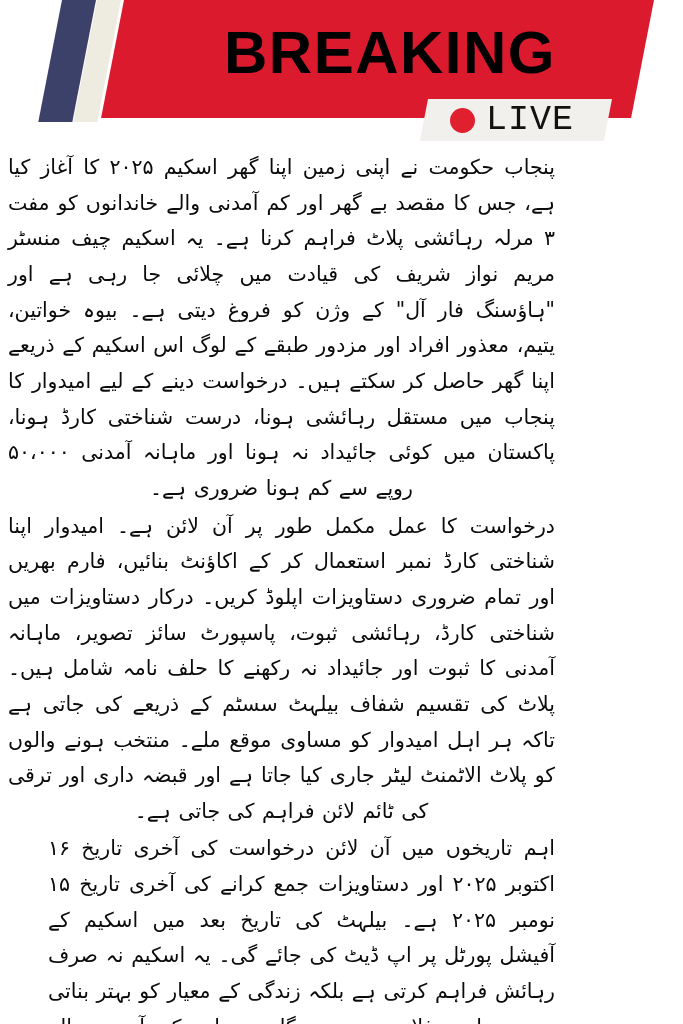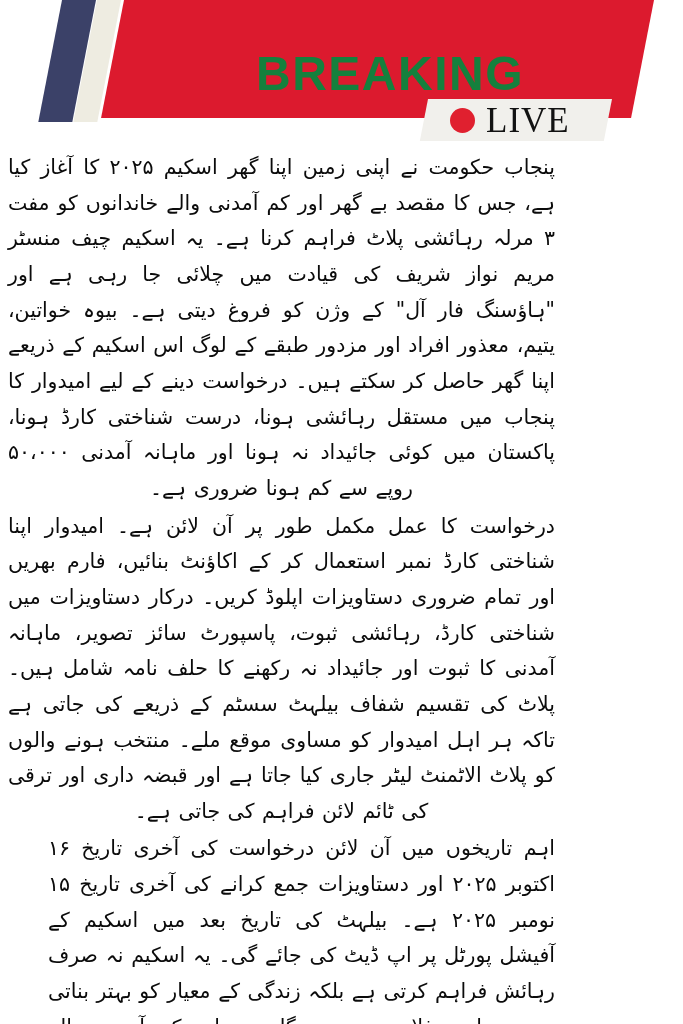--- a/index.html
+++ b/index.html
@@ -60,30 +60,29 @@
   }
   .breaking-word {
     position: absolute;
     left: 150px;
     top: 16px;
     width: 480px;
     height: 74px;
     display: flex;
     align-items: center;
     justify-content: center;
-    color: #15803d;
+    color: #000000;
     font-family: "Liberation Sans", "DejaVu Sans", sans-serif;
-    font-size: 48px;
+    font-size: 60px;
     font-weight: 700;
     letter-spacing: 1.5px;
     line-height: 1;
     direction: ltr;
     white-space: nowrap;
     user-select: none;
-    margin-top: 21px;
   }
 
   
   .live-badge {
     position: absolute;
     left: 428px;
     top: 99px;
     width: 184px;
     height: 42px;
     background: #f1f0ec;
@@ -103,21 +102,21 @@
   }
   .live-dot {
     width: 25px;
     height: 25px;
     border-radius: 50%;
     background: #e0202f;
     flex: 0 0 auto;
   }
   .live-text {
     color: #121212;
-    font-family: Liberation Serif, serif;
+    font-family: Liberation Mono, monospace;
     font-size: 35px;
     font-weight: 400;
     letter-spacing: 1px;
     line-height: 1;
     white-space: nowrap;
   }
 
   
   .article {
     position: absolute;

